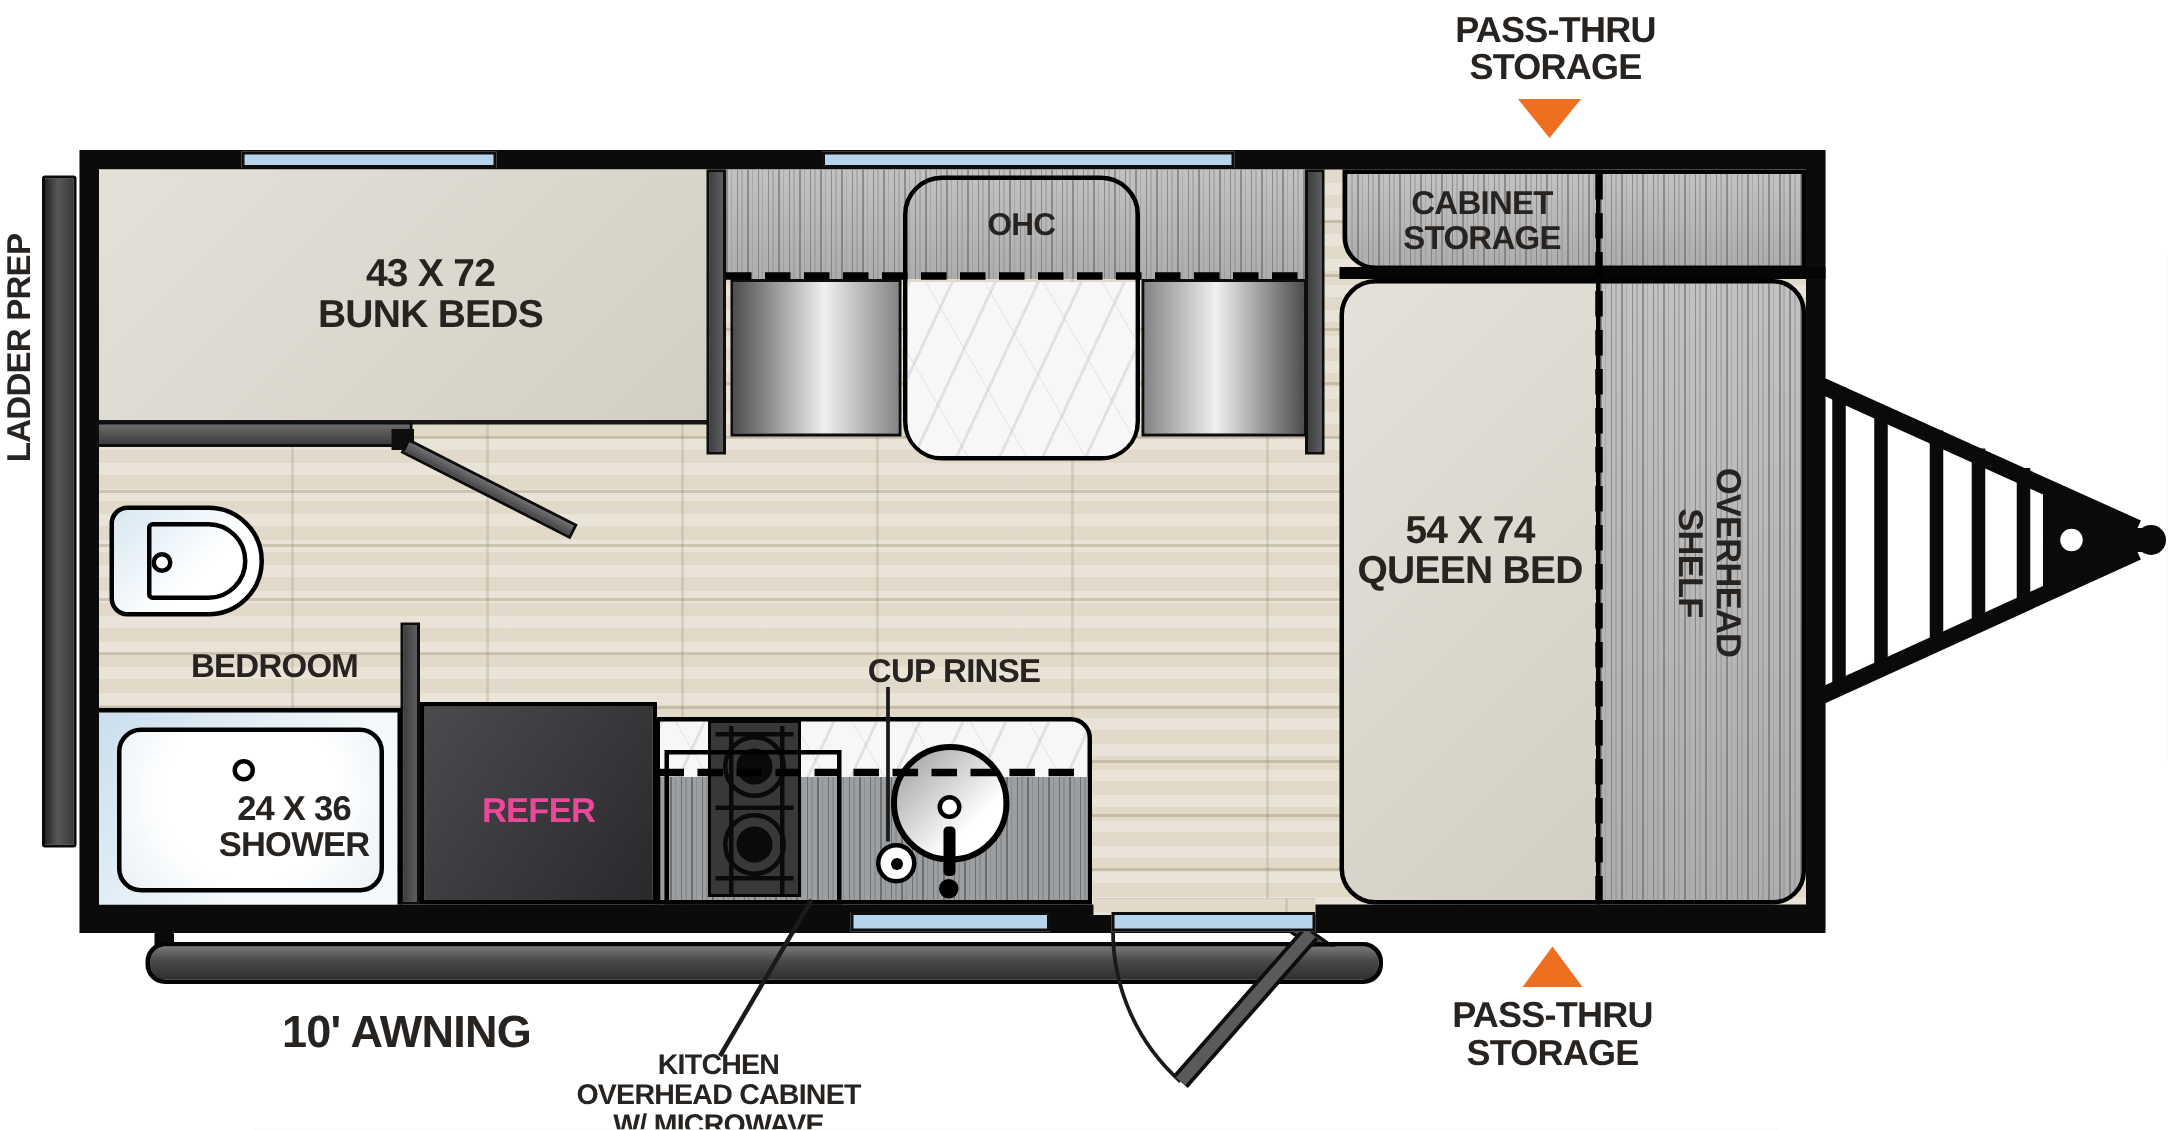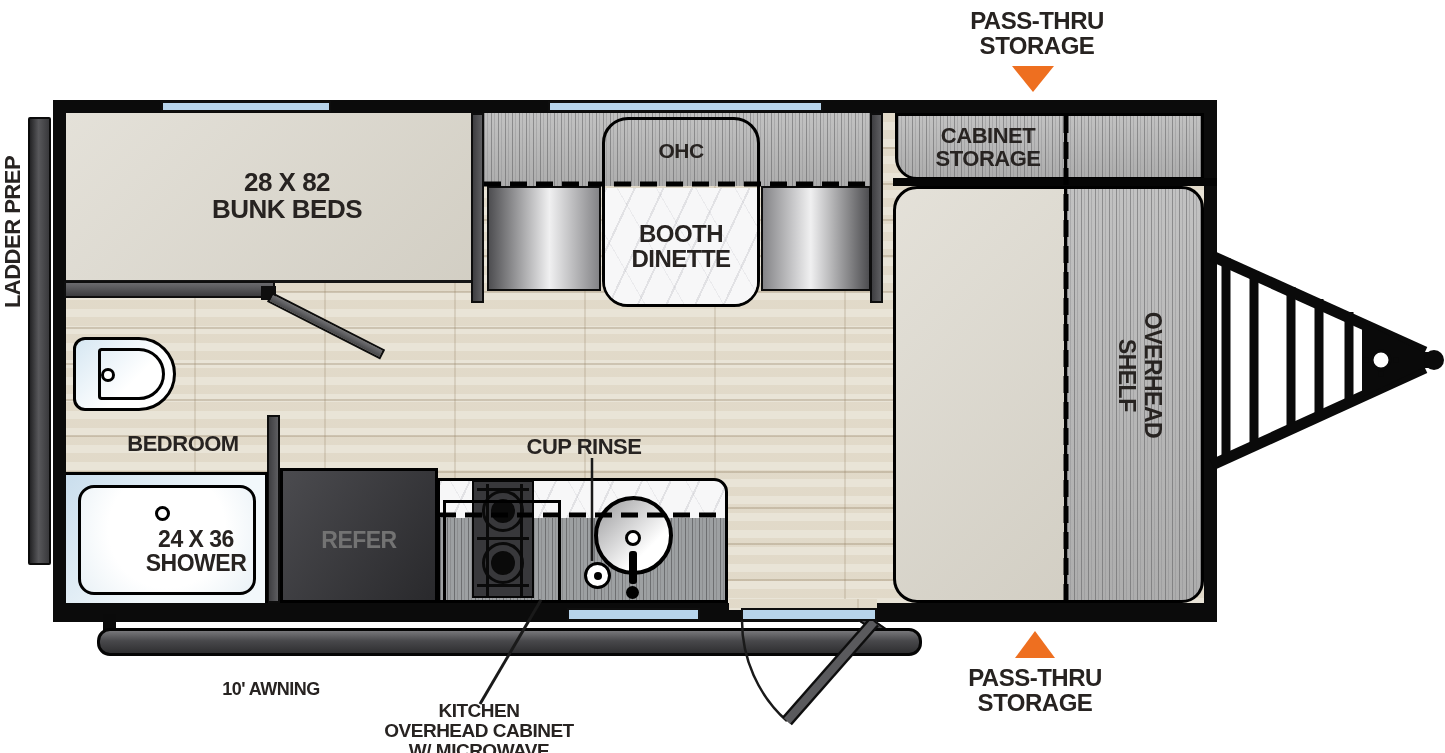--- a/index.html
+++ b/index.html
@@ -21,21 +21,21 @@
   .marble{background-color:#f7f7f8;background-image:
     repeating-linear-gradient(115deg, rgba(150,150,160,.22) 0 2px, rgba(0,0,0,0) 2px 26px),
     repeating-linear-gradient(60deg, rgba(170,170,180,.16) 0 1px, rgba(0,0,0,0) 1px 34px);}
   .cushion{background-color:#dbd7cc;background-image:linear-gradient(135deg, rgba(255,255,255,.25), rgba(0,0,0,.04));}
   .darkwall{background:linear-gradient(90deg,#3e3e41,#5e5e61);border:2px solid #0d0d0d;}
   
   .lbl{position:absolute;transform:translate(-50%,-50%);text-align:center;font-weight:bold;
        color:#272321;white-space:pre-line;letter-spacing:-0.5px;line-height:1.05;z-index:7;}
   .lbl-vert{writing-mode:vertical-rl;line-height:1.12;}
   .lbl-flip{transform:translate(-50%,-50%) rotate(180deg);}
-  .lbl-white{color:#737373;}
+  .lbl-white{color:#ec4899;}
   .window{background:#b7d4eb;border:2px solid #0e0e0e;z-index:6;}
   .tri{width:0;height:0;position:absolute;z-index:6;}
 </style>
 </head>
 <body>
 
 <div class="stage">
 
   <div class="abs" style="left:28px;top:117px;width:23px;height:448px;border:2px solid #0b0b0b;border-radius:2px;
               background:linear-gradient(90deg,#232325,#58585b 45%,#39393c);"></div>
@@ -146,32 +146,32 @@
       <rect x="1421" y="352" width="10" height="16" fill="#0a0a0a"></rect>
       <circle cx="1434" cy="360" r="10" fill="#0a0a0a"></circle>
     </g>
   </svg>
 
   <div class="lbl lbl-vert lbl-flip" style="left:13px;top:232px;font-size:22px;">LADDER PREP</div>
   <div class="lbl" style="left:1037px;top:33px;font-size:24px;">PASS-THRU
 STORAGE</div>
   <div class="lbl" style="left:1035px;top:690px;font-size:24px;">PASS-THRU
 STORAGE</div>
-  <div class="lbl" style="left:287px;top:196px;font-size:26px;">28 X 82
+  <div class="lbl" style="left:287px;top:196px;font-size:26px;">43 X 72
 BUNK BEDS</div>
   <div class="lbl" style="left:681px;top:151px;font-size:21px;">OHC</div>
-  <div class="lbl" style="left:681px;top:246px;font-size:24px;">BOOTH
-DINETTE</div>
   <div class="lbl" style="left:988px;top:147px;font-size:22px;">CABINET
 STORAGE</div>
+  <div class="lbl" style="left:980px;top:367px;font-size:26px;">54 X 74
+QUEEN BED</div>
   <div class="lbl lbl-vert" style="left:1139px;top:375px;font-size:23px;">OVERHEAD
 SHELF</div>
   <div class="lbl" style="left:183px;top:444px;font-size:22px;">BEDROOM</div>
   <div class="lbl" style="left:160px;top:551px;font-size:23px;margin-left:36px;">24 X 36
 SHOWER</div>
   <div class="lbl lbl-white" style="left:359px;top:540px;font-size:23px;">REFER</div>
-  <div class="lbl" style="left:584px;top:447px;font-size:22px;text-align:right;">CUP RINSE</div>
-  <div class="lbl" style="left:271px;top:689px;font-size:18px;">10' AWNING</div>
+  <div class="lbl" style="left:636px;top:447px;font-size:22px;text-align:right;">CUP RINSE</div>
+  <div class="lbl" style="left:271px;top:689px;font-size:30px;">10' AWNING</div>
   <div class="lbl" style="left:479px;top:731px;font-size:19px;">KITCHEN
 OVERHEAD CABINET
 W/ MICROWAVE</div>
 
 </div>
 
 </body></html>

